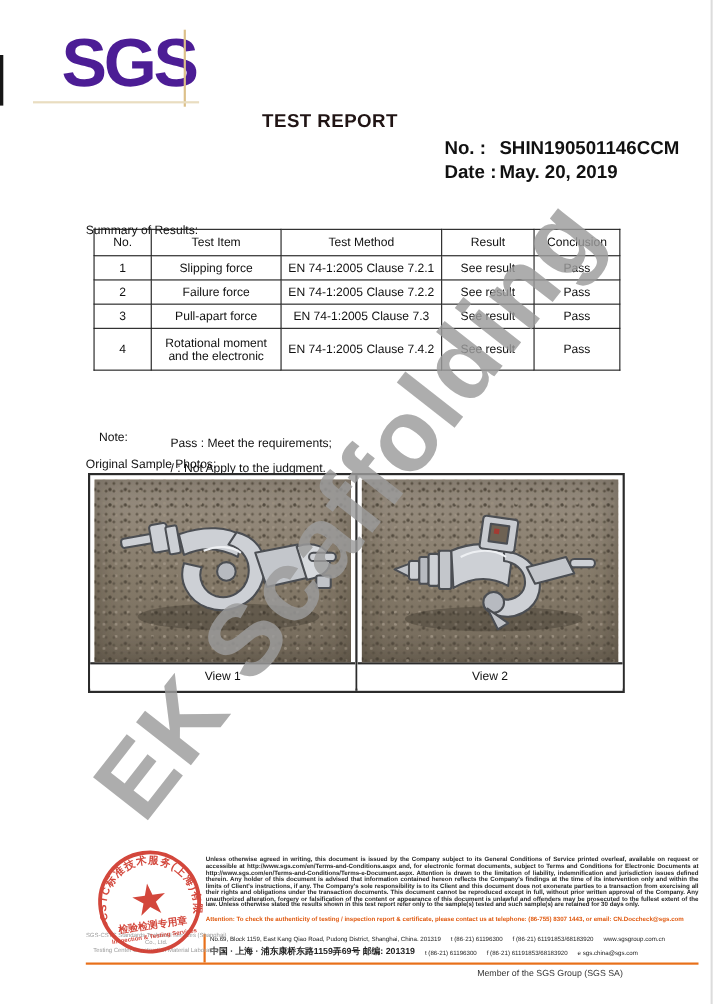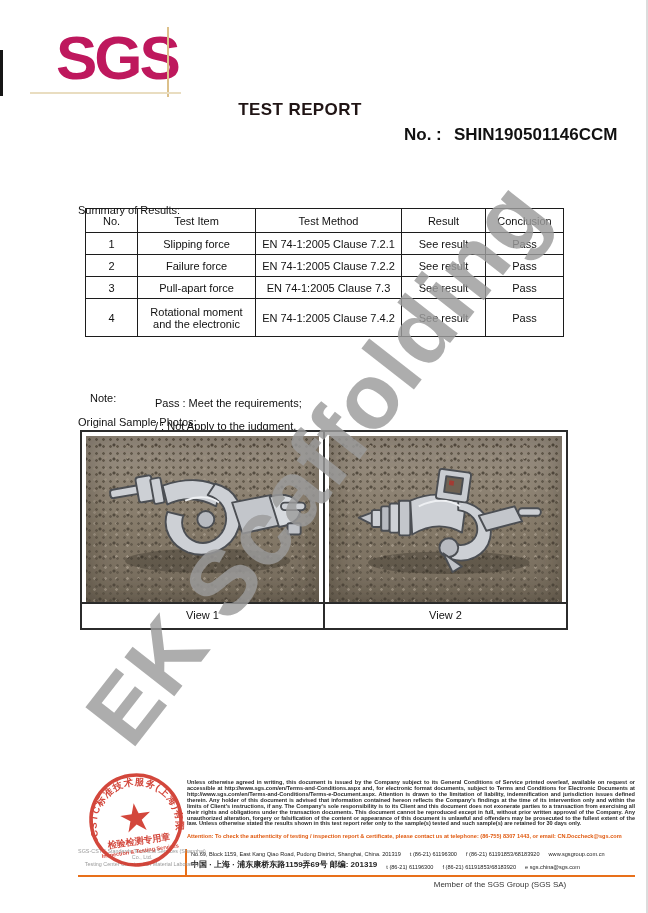--- a/index.html
+++ b/index.html
@@ -6,21 +6,21 @@
   html,body { background:#ffffff; }
   .page {
     position:relative; width:648px; height:913px; margin:0 auto;
     background:#ffffff; overflow:hidden;
     font-family:"Liberation Sans", sans-serif; color:#111;
     border-right:2px solid #dcdcdc;
   }
   
   .edge-mark { position:absolute; left:0; top:50px; width:3px; height:46px; background:#161616; }
   .logo { position:absolute; left:56px; top:26px; font-size:62px; font-weight:bold;
-          letter-spacing:-3px; color:#be185d; line-height:64px; }
+          letter-spacing:-3px; color:#4c1d95; line-height:64px; }
   .logo-vline { position:absolute; left:167px; top:27px; width:2px; height:70px; background:#dcc08a; }
   .logo-hline { position:absolute; left:30px; top:92px; width:151px; height:2px; background:#e9ddc0; }
   .report-title { position:absolute; left:0; top:100px; width:600px; text-align:center;
                   font-size:17px; font-weight:bold; letter-spacing:.4px; color:#201414; }
   .info-block { position:absolute; left:404px; top:124px; font-size:17px; font-weight:bold; }
   .info-row { display:flex; line-height:22px; }
   .info-row .lbl { width:50px; }
   
   .section-label { position:absolute; font-size:11px; color:#111; }
   #summary-label { left:78px; top:204px; }
@@ -82,20 +82,24 @@
   <div class="edge-mark"></div>
   <div class="logo">SGS</div>
   <div class="logo-vline"></div>
   <div class="logo-hline"></div>
   <div class="report-title">TEST REPORT</div>
 
   <div class="info-block">
     <div class="info-row">
       <span class="lbl">No.   :</span>
       <span>SHIN190501146CCM</span>
+    </div>
+    <div class="info-row">
+      <span class="lbl">Date :</span>
+      <span>May. 20, 2019</span>
     </div>
   </div>
 
   <div class="section-label" id="summary-label">Summary of Results:</div>
 
   <table class="results-table">
     <colgroup>
         <col style="width:52px">
         <col style="width:118px">
         <col style="width:146px">

